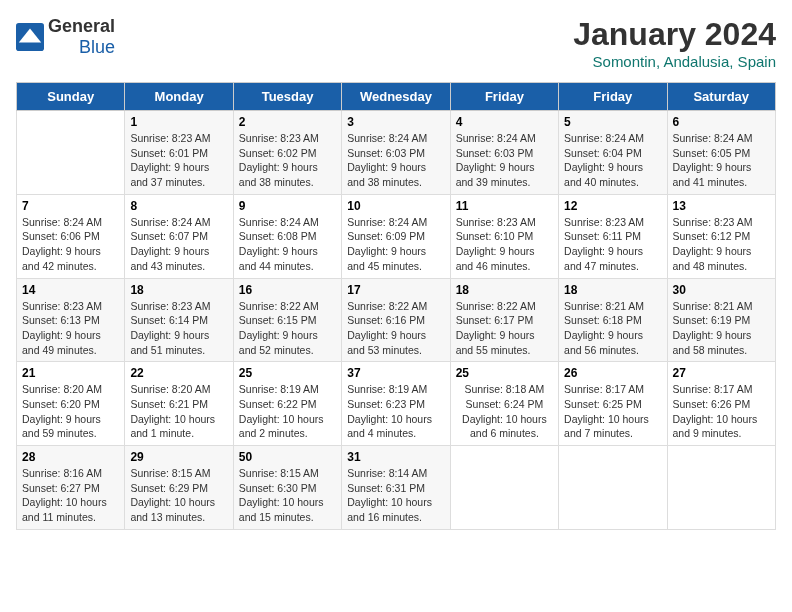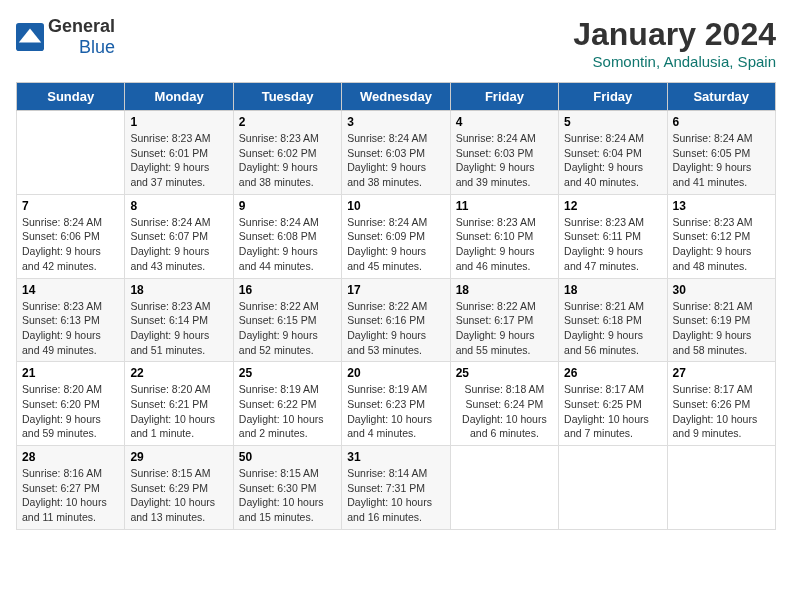--- a/index.html
+++ b/index.html
@@ -283,21 +283,21 @@
 and 1 minute.</div>
         </td>
         <td>
           <span class="day-number">25</span>
           <div class="day-info" style="white-space: pre-line;">Sunrise: 8:19 AM
 Sunset: 6:22 PM
 Daylight: 10 hours
 and 2 minutes.</div>
         </td>
         <td>
-          <span class="day-number">20</span>
+          <span class="day-number">37</span>
           <div class="day-info" style="white-space: pre-line;">Sunrise: 8:19 AM
 Sunset: 6:23 PM
 Daylight: 10 hours
 and 4 minutes.</div>
         </td>
         <td>
           <span class="day-number">25</span>
           <div class="day-info" style="white-space: pre-line; text-align: center;">Sunrise: 8:18 AM
 Sunset: 6:24 PM
 Daylight: 10 hours
@@ -336,21 +336,21 @@
         <td>
           <span class="day-number">50</span>
           <div class="day-info" style="white-space: pre-line;">Sunrise: 8:15 AM
 Sunset: 6:30 PM
 Daylight: 10 hours
 and 15 minutes.</div>
         </td>
         <td>
           <span class="day-number">31</span>
           <div class="day-info" style="white-space: pre-line;">Sunrise: 8:14 AM
-Sunset: 7:31 PM
+Sunset: 6:31 PM
 Daylight: 10 hours
 and 16 minutes.</div>
         </td>
         <td class="empty-cell"></td>
         <td class="empty-cell"></td>
         <td class="empty-cell"></td>
       </tr>
     </tbody>
 </table>
 

